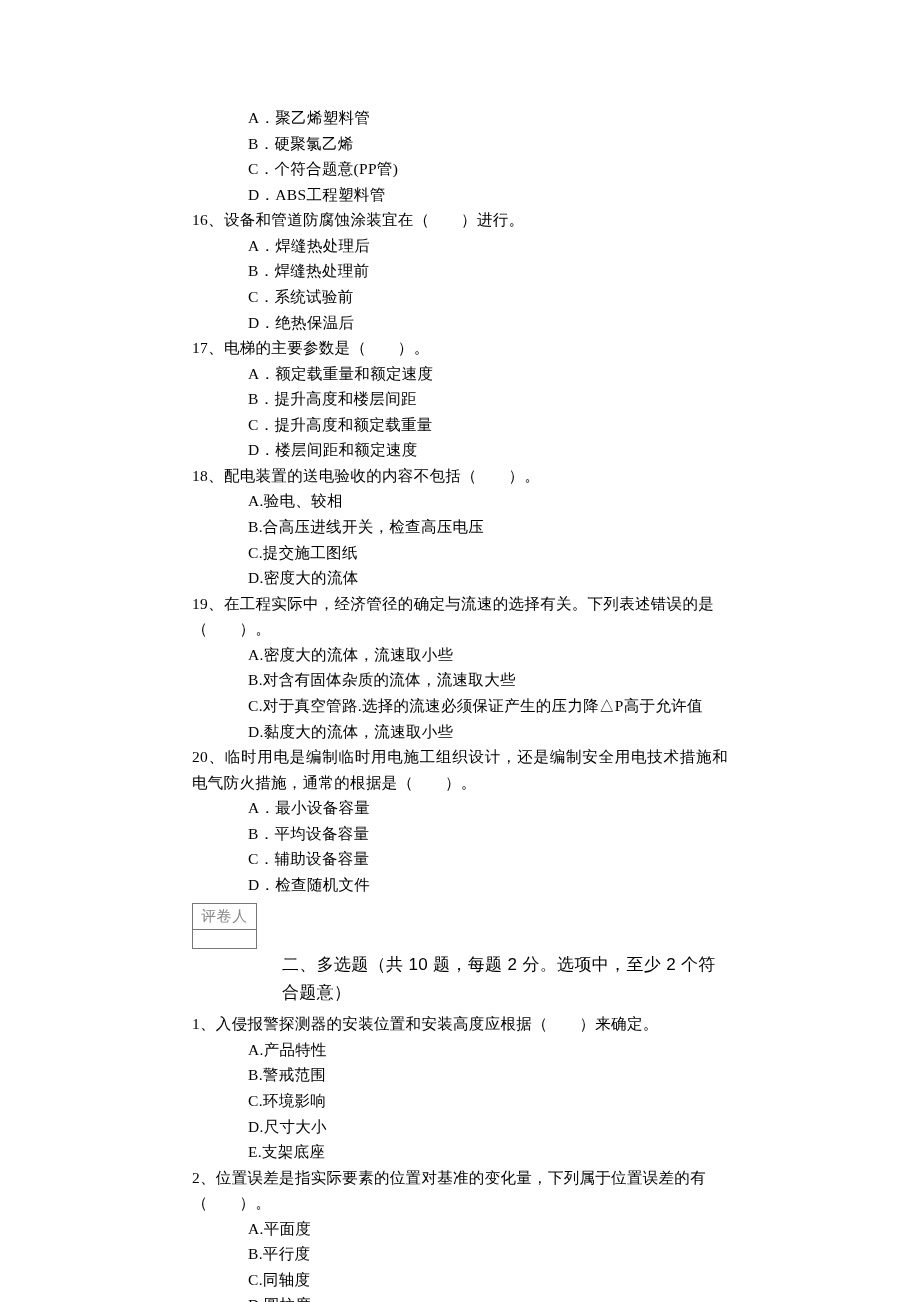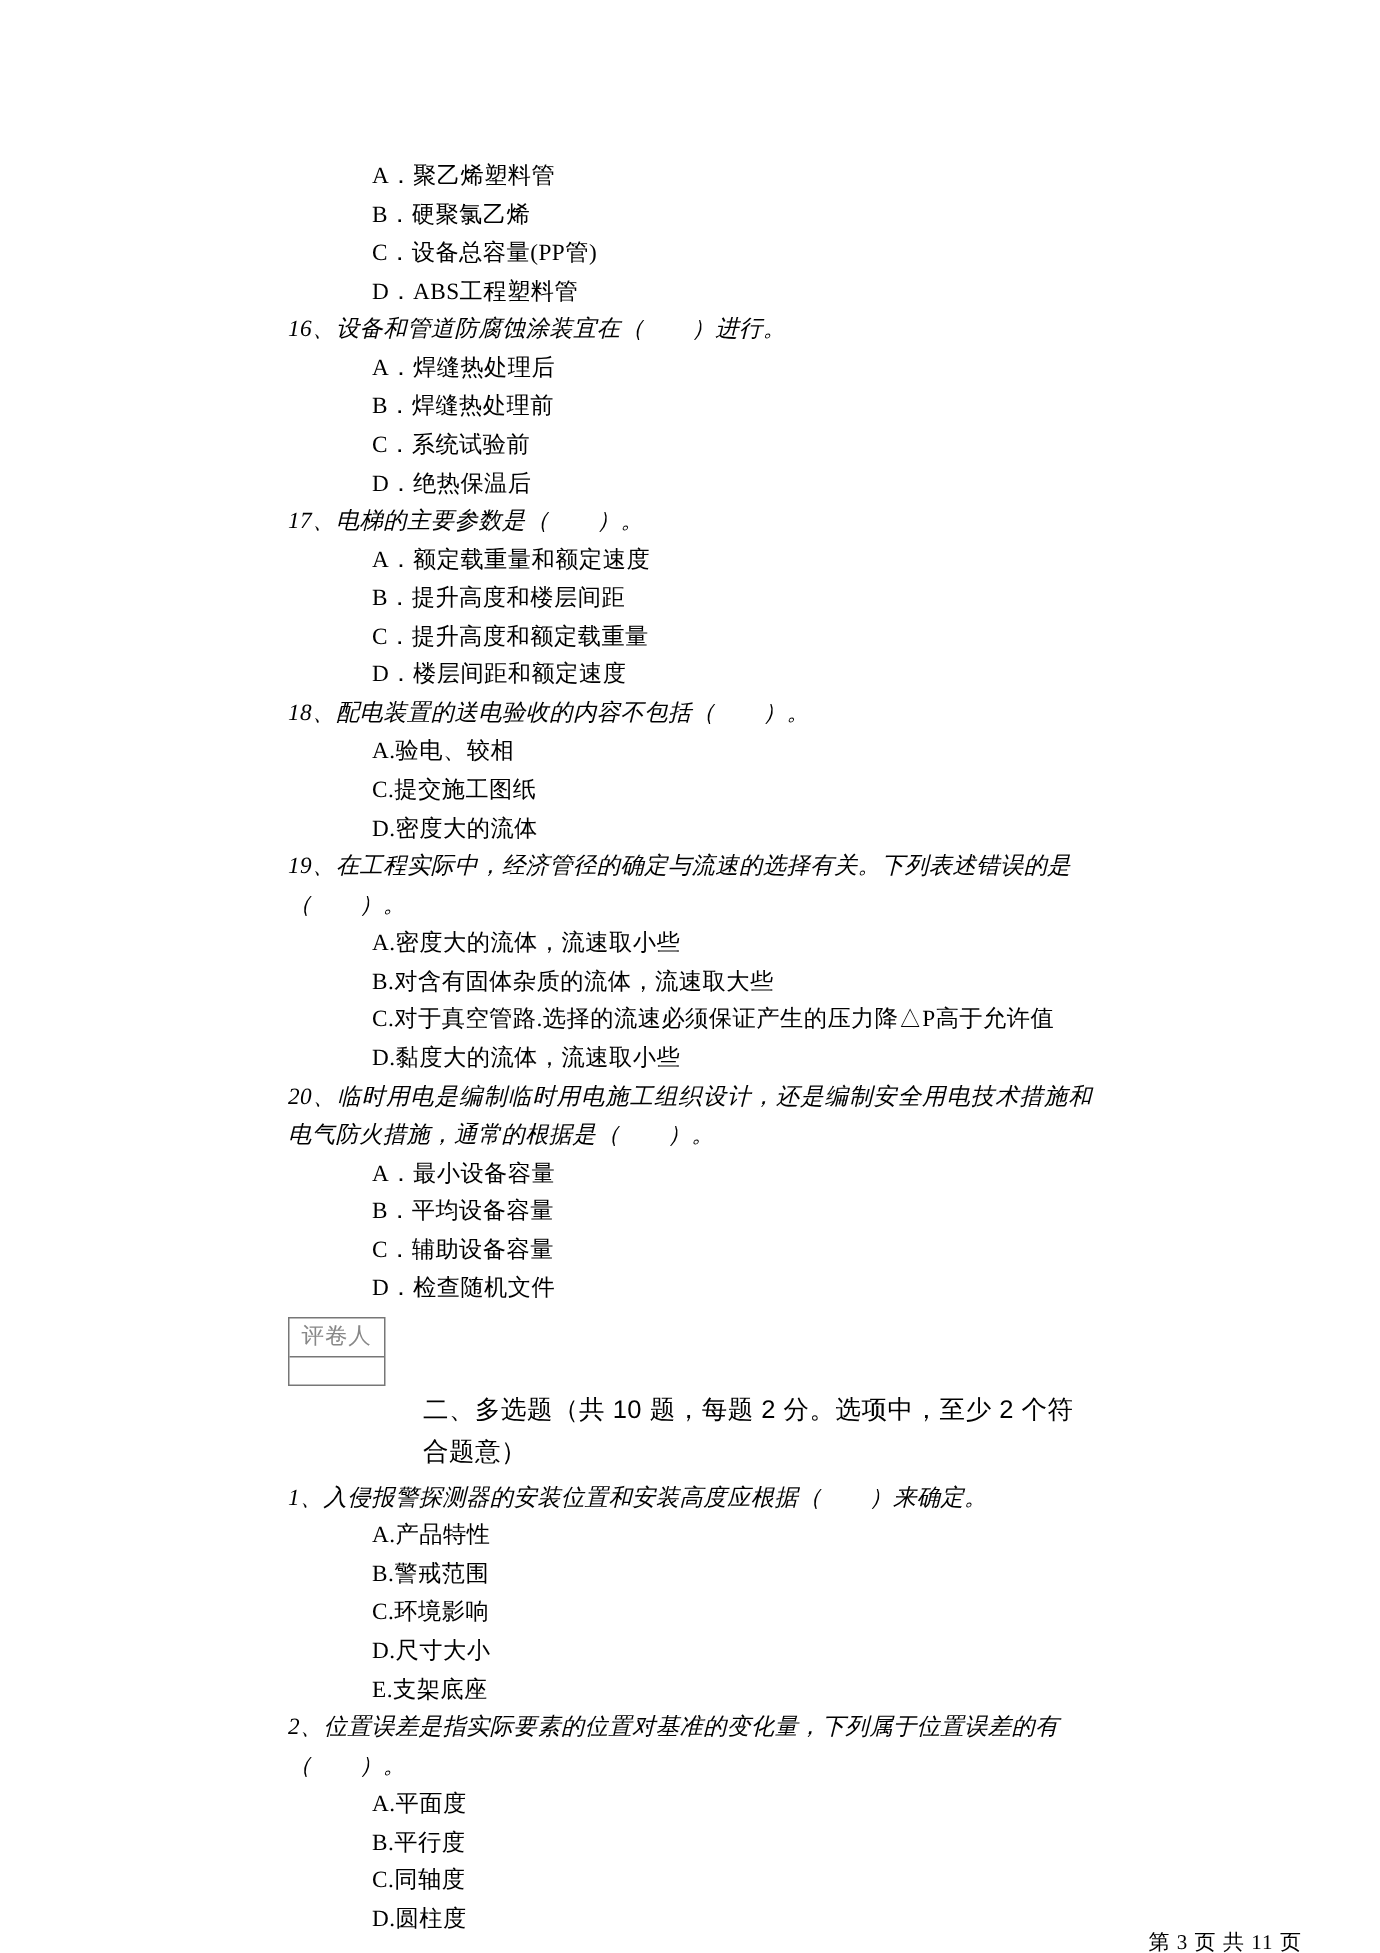--- a/index.html
+++ b/index.html
@@ -20,21 +20,20 @@
     position: relative;
     background: #fff;
   }
   .opt-line {
     padding-left: 56px;
     letter-spacing: 0.02em;
   }
   .q-stem {
     padding-left: 0;
     letter-spacing: 0.02em;
-    font-style: italic;
   }
   .q-stem-wrap {
     text-align: justify;
   }
   .grader-box-wrap {
     margin-top: 6px;
     margin-bottom: 2px;
   }
   .grader-box {
     display: inline-block;
@@ -70,37 +69,38 @@
     letter-spacing: 0.05em;
   }
 </style>
 </head>
 <body>
 
 <div class="page">
 
   <div class="opt-line">A．聚乙烯塑料管</div>
   <div class="opt-line">B．硬聚氯乙烯</div>
-  <div class="opt-line">C．设备总容量(PP管)</div>
+  <div class="opt-line">C．个符合题意(PP管)</div>
   <div class="opt-line">D．ABS工程塑料管</div>
 
   <div class="q-stem">16、设备和管道防腐蚀涂装宜在（　　）进行。</div>
   <div class="opt-line">A．焊缝热处理后</div>
   <div class="opt-line">B．焊缝热处理前</div>
   <div class="opt-line">C．系统试验前</div>
   <div class="opt-line">D．绝热保温后</div>
 
   <div class="q-stem">17、电梯的主要参数是（　　）。</div>
   <div class="opt-line">A．额定载重量和额定速度</div>
   <div class="opt-line">B．提升高度和楼层间距</div>
   <div class="opt-line">C．提升高度和额定载重量</div>
   <div class="opt-line">D．楼层间距和额定速度</div>
 
   <div class="q-stem">18、配电装置的送电验收的内容不包括（　　）。</div>
   <div class="opt-line">A.验电、较相</div>
+  <div class="opt-line">B.合高压进线开关，检查高压电压</div>
   <div class="opt-line">C.提交施工图纸</div>
   <div class="opt-line">D.密度大的流体</div>
 
   <div class="q-stem">19、在工程实际中，经济管径的确定与流速的选择有关。下列表述错误的是（　　）。</div>
   <div class="opt-line">A.密度大的流体，流速取小些</div>
   <div class="opt-line">B.对含有固体杂质的流体，流速取大些</div>
   <div class="opt-line">C.对于真空管路.选择的流速必须保证产生的压力降△P高于允许值</div>
   <div class="opt-line">D.黏度大的流体，流速取小些</div>
 
   <div class="q-stem q-stem-wrap">20、临时用电是编制临时用电施工组织设计，还是编制安全用电技术措施和电气防火措施，通常的根据是（　　）。</div>

